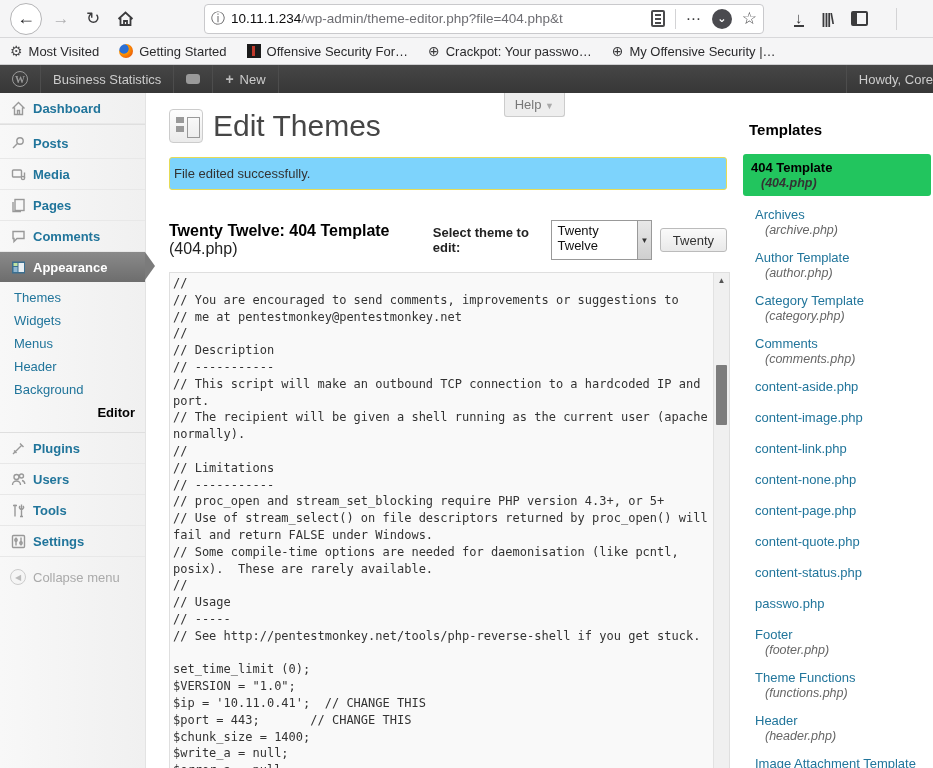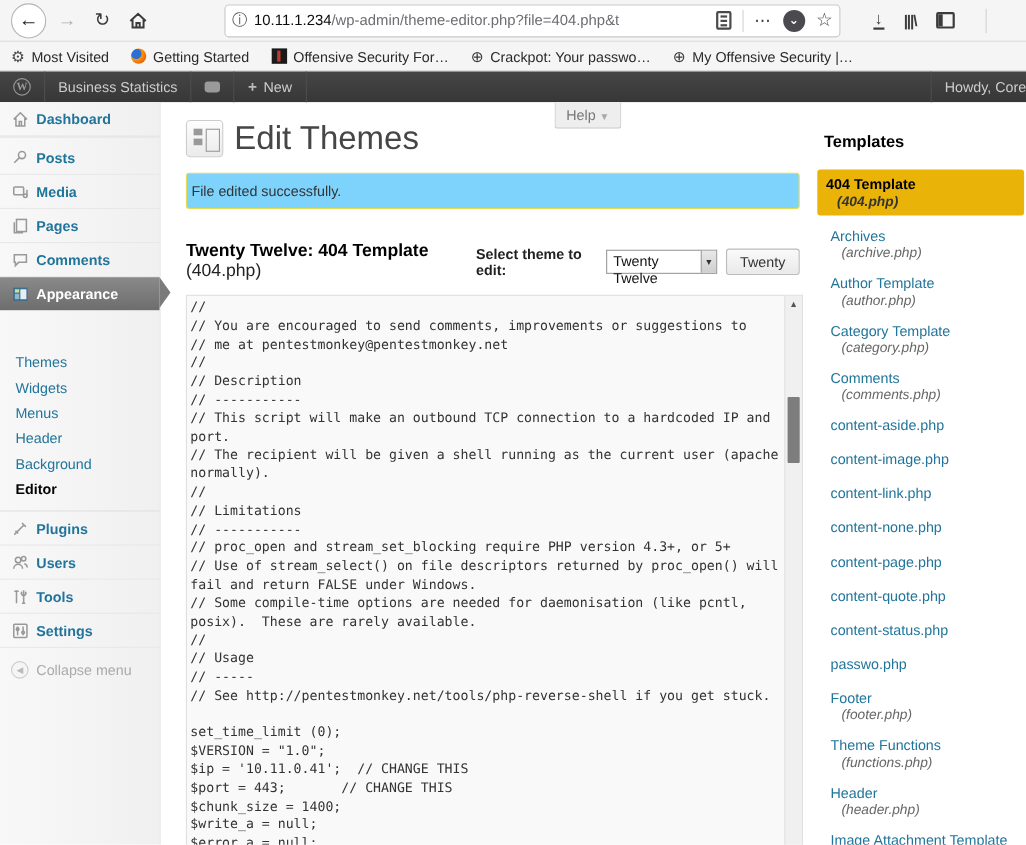--- a/index.html
+++ b/index.html
@@ -65,23 +65,23 @@
   
   .wp-sidebar { width:146px; background:linear-gradient(to right,#f8f8f8,#f0f0f0); flex-shrink:0;
     border-right:1px solid #e3e3e3; padding-top:0; position:relative; z-index:5; }
   .menu-item { display:flex; align-items:center; gap:7px; padding:7px 8px 7px 10px; font-size:13px;
     font-weight:bold; color:#21759b; position:relative; border-bottom:1px solid #e8e8e8; }
   .menu-item .mi { width:16px; height:16px; display:flex; align-items:center; justify-content:center; }
   .menu-item.active { background:linear-gradient(#8a8a8a,#6d6d6d); color:#fff; border-bottom:none; }
   .menu-item.active:after { content:''; position:absolute; right:-10px; top:0;
     border-left:10px solid #7b7b7b; border-top:14px solid transparent; border-bottom:14px solid transparent; }
   .menu-sep { height:4px; border-top:1px solid #dfdfdf; background:transparent; }
-  .submenu { padding:4px 0 8px 0; border-bottom:1px solid #dfdfdf;margin-top:32px; }
+  .submenu { padding:4px 0 8px 0; border-bottom:1px solid #dfdfdf; }
   .submenu-item { padding:4px 10px 4px 14px; font-size:13px; color:#21759b; }
-  .submenu-item.current { color:#000; font-weight:bold; }
+  .submenu-item.current { color:#000; font-weight:bold;text-align:right; }
   .collapse-item { display:flex; align-items:center; gap:7px; padding:12px 10px; font-size:13px; color:#aaa; }
   .collapse-circle { width:16px; height:16px; border-radius:50%; border:1px solid #ccc; color:#bbb;
     display:flex; align-items:center; justify-content:center; font-size:8px; background:#f5f5f5; }
   svg.micon { stroke:#999; fill:none; stroke-width:1.4; }
 
   
   .main-col { flex:1; padding:12px 10px 0 23px; position:relative; min-width:0; }
   .help-tab { position:absolute; top:0; right:172px; background:#eee; border:1px solid #ccc; border-top:none;
     border-radius:0 0 3px 3px; padding:4px 10px; font-size:13px; color:#777; }
   .help-caret { color:#aaa; font-size:9px; }
@@ -94,21 +94,21 @@
     border:1.5px solid #999; }
   .page-title { font-size:30px; font-weight:normal; color:#464646; font-family:"Liberation Sans",sans-serif; }
   .notice { margin:14px 0 0 0; background:#7dd3fc; border:1px solid #e6db55; border-radius:3px;
     padding:8px 4px; font-size:13px; color:#333; }
   .file-header { display:flex; align-items:center; justify-content:space-between; margin-top:30px; }
   .file-title { font-size:16px; color:#000; }
   .file-title b { font-weight:bold; }
   .file-title .fname { font-weight:normal; color:#222; }
   .theme-picker { display:flex; align-items:center; gap:8px; font-size:13px; }
   .picker-label { font-weight:bold; color:#222; }
-  .fake-select { display:flex; align-items:stretch; border:1px solid #999; background:#fff; height:22px; }
+  .fake-select { display:flex; align-items:stretch; border:1px solid #999; background:#fff; height:40px; }
   .fake-select .sel-val { padding:2px 8px 0 6px; font-size:13px; color:#111; }
   .fake-select .sel-arrow { width:16px; background:linear-gradient(#e8e8e8,#cfcfcf); border-left:1px solid #999;
     display:flex; align-items:center; justify-content:center; font-size:8px; color:#333; }
   .select-btn { height:24px; padding:2px 12px; font-size:13px; color:#333; background:linear-gradient(#fafafa,#e9e9e9);
     border:1px solid #bbb; border-radius:3px; }
 
   
   .editor-wrap { margin-top:12px; width:561px; height:524px; border:1px solid #dfdfdf; background:#f9f9f9;
     position:relative; }
   .code-area { width:543px; height:100%; border:none; outline:none; resize:none; background:transparent;
@@ -118,21 +118,21 @@
     border-left:1px solid #e2e2e2; display:flex; flex-direction:column; align-items:center; }
   .sb-btn { height:14px; width:100%; display:flex; align-items:center; justify-content:center;
     font-size:8px; color:#555; }
   .sb-track { flex:1; width:100%; position:relative; }
   .sb-thumb { position:absolute; top:78px; left:2px; right:2px; height:60px; background:#7d7d7d; border-radius:1px; }
 
   
   .templates-col { width:196px; flex-shrink:0; padding:28px 8px 0 12px; font-size:13px; }
   .templates-heading { font-size:15px; font-weight:bold; color:#000; margin-bottom:10px; }
   .tpl-item { margin-bottom:9px; padding:2px 6px; }
-  .tpl-item.active { background:#eab308; border-radius:3px; padding:6px 8px; margin:16px -6px 9px -6px; }
+  .tpl-item.active { background:#22c55e; border-radius:3px; padding:6px 8px; margin:16px -6px 9px -6px; }
   .tpl-name { color:#21759b; display:block; }
   .tpl-item.active .tpl-name { color:#000; font-weight:bold; }
   .tpl-file { display:block; color:#666; font-style:italic; font-size:12.5px; padding-left:10px; margin-top:1px; }
   .tpl-item.active .tpl-file { color:#333; font-weight:bold; }
   .tpl-item.plain { margin-bottom:12px; }
 </style>
 </head>
 <body>
 
 <div class="browser-toolbar">

